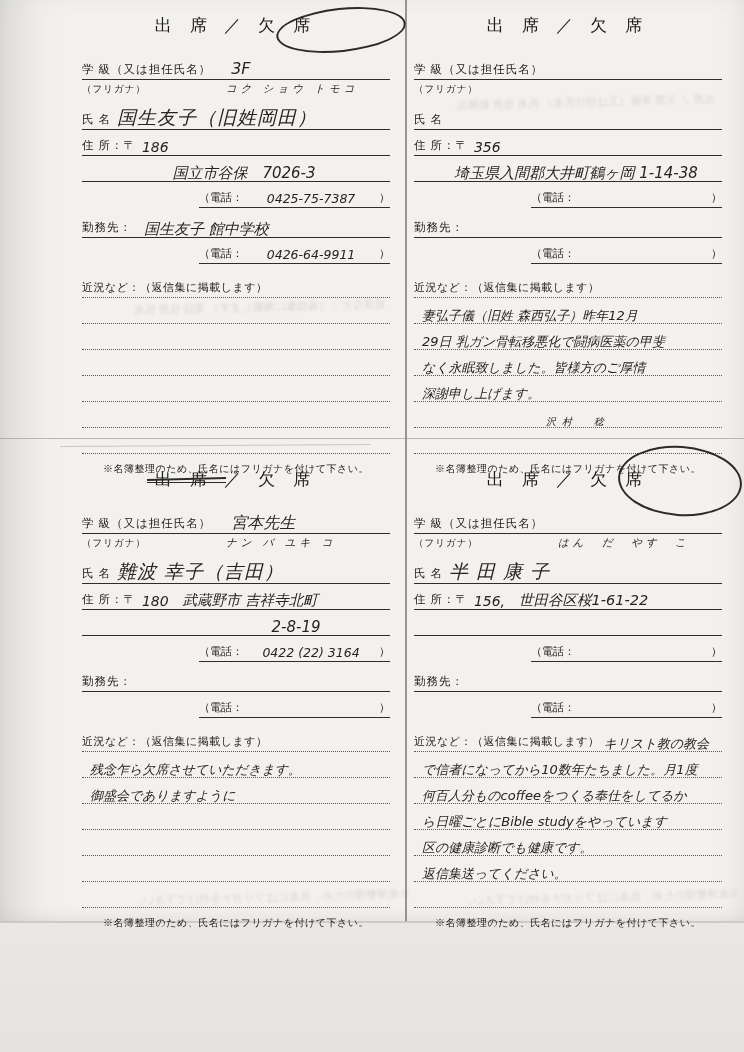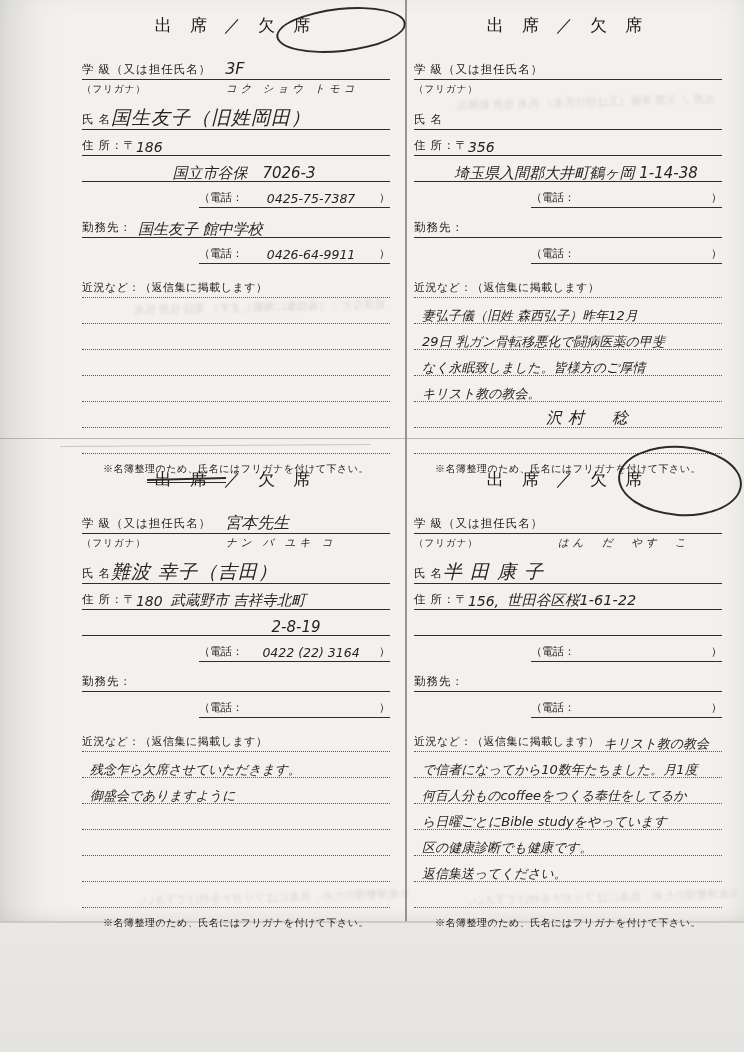--- a/index.html
+++ b/index.html
@@ -56,21 +56,21 @@
 
   .strike { position:relative; display:inline-block; }
   .strike::before, .strike::after {
     content:""; position:absolute; left:-8px; right:-12px; height:1.6px; background:#2d2b27;
   }
   .strike::before { top:44%; transform:rotate(-1.5deg); }
   .strike::after  { top:60%; }
 
   .row {
     border-bottom:1.3px solid #2f2d29;
-    display:flex; align-items:flex-end; 
+    display:flex; align-items:flex-end; gap:6px;
   }
   .lbl { font-size:11.5px; letter-spacing:1px; padding-bottom:2px; white-space:nowrap; color:#1d1c1a; }
   .tiny-lbl { font-size:9.5px; letter-spacing:1px; color:#1d1c1a; }
 
   .class-row   { margin-top:14px; min-height:27px; }
   .class-val   { font-size:16px; margin-left:14px; padding-bottom:1px; }
   .furi-row    { min-height:15px; display:flex; align-items:baseline; margin-top:3px;gap:46px; }
   .furi-val    { font-size:10.5px; letter-spacing:4px; margin-left:34px; }
   .name-row    { min-height:31px; }
   .name-val    { font-size:19px; letter-spacing:1px; padding-bottom:1px; white-space:nowrap; }
@@ -94,21 +94,21 @@
     margin-top:12px; border-bottom:1.5px dotted #5b584f;
     min-height:21px; display:flex; align-items:flex-end; gap:4px;
   }
   .kinkyo-lbl { font-size:11px; letter-spacing:.5px; padding-bottom:2px; color:#1d1c1a; white-space:nowrap; }
   .kinkyo-inline { font-size:13px; white-space:nowrap; }
   .dotline {
     border-bottom:1.5px dotted #5b584f; min-height:25px;
     display:flex; align-items:flex-end;
   }
   .dotline .hand { font-size:13px; padding-left:8px; white-space:nowrap; }
-  .dotline .sig { padding-left:132px; font-size:16px; letter-spacing:6px; }
+  .dotline .sig { padding-left:132px; font-size:10px; letter-spacing:6px; }
   .footnote {
     font-size:10px; text-align:center; margin-top:8px;
     letter-spacing:.5px; color:#1d1c1a; white-space:nowrap;
   }
 
   .f0 { left:82px;  top:4px; }
   .f1 { left:414px; top:4px; }
   .f2 { left:82px;  top:458px; }
   .f3 { left:414px; top:458px; }
 </style>
@@ -236,21 +236,21 @@
     <div class="dotline">
         <span class="hand">妻弘子儀（旧姓 森西弘子）昨年12月</span>
       </div>
     <div class="dotline">
         <span class="hand">29日 乳ガン骨転移悪化で闘病医薬の甲斐</span>
       </div>
     <div class="dotline">
         <span class="hand">なく永眠致しました。皆様方のご厚情</span>
       </div>
     <div class="dotline">
-        <span class="hand">キリスト教の教会。</span>
+        <span class="hand">深謝申し上げます。</span>
       </div>
     <div class="dotline">
         <span class="hand sig">沢村　稔</span>
       </div>
     <div class="dotline">
         <span class="hand"></span>
       </div>
     <div class="footnote">※名簿整理のため、氏名にはフリガナを付けて下さい。</div>
   </div>
 

